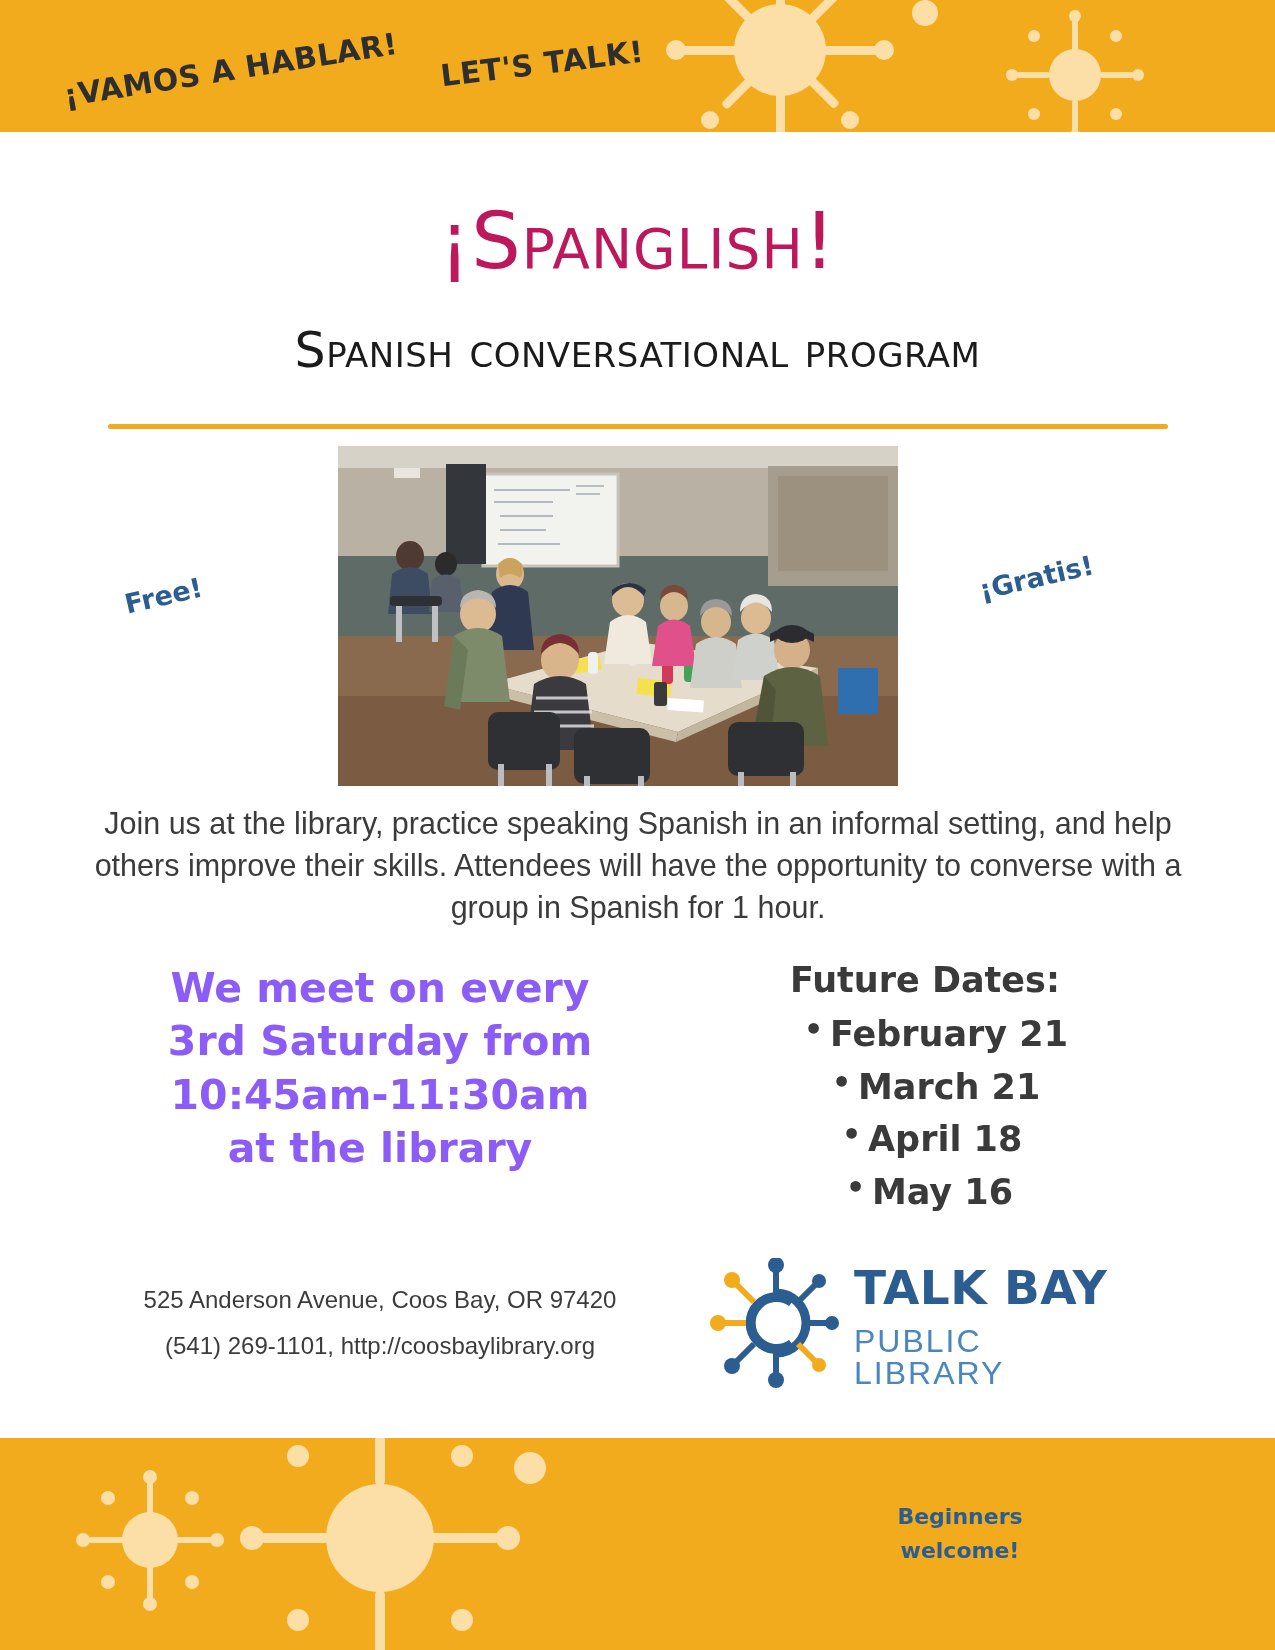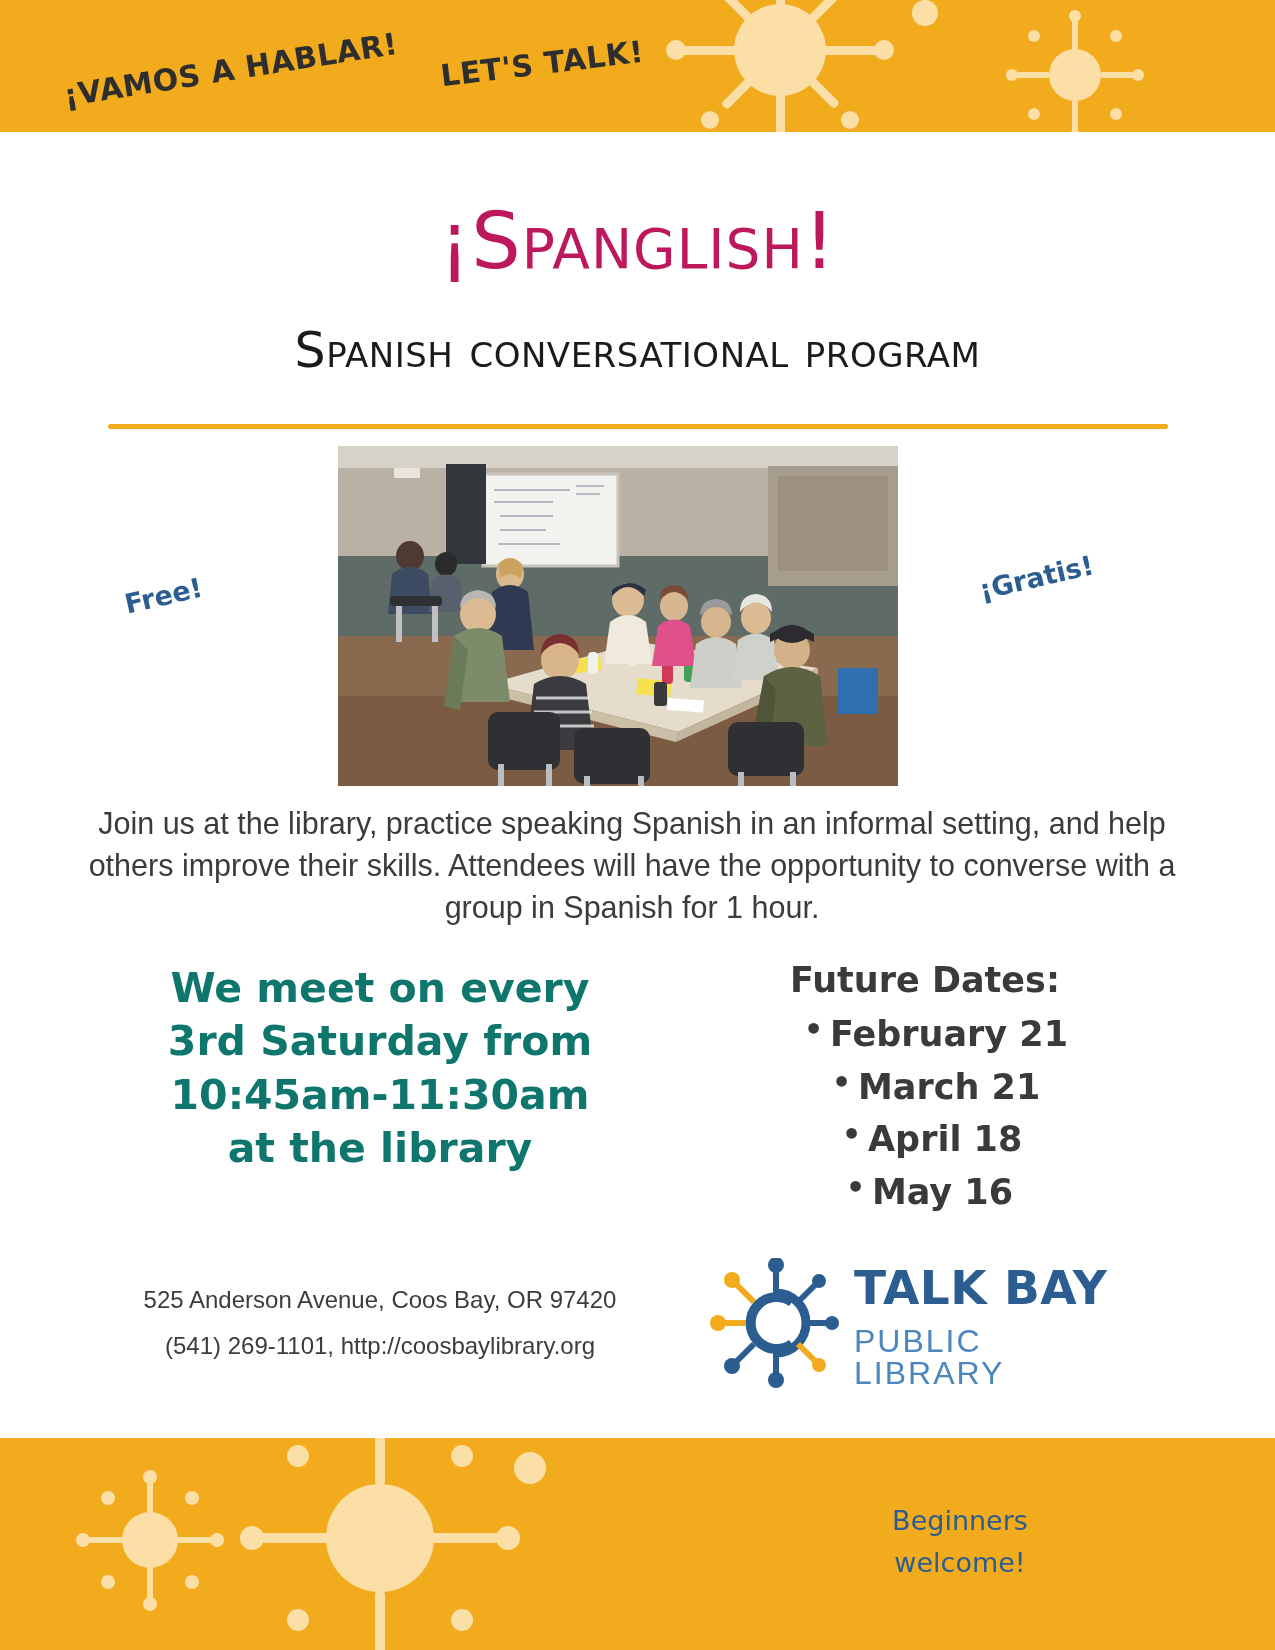--- a/index.html
+++ b/index.html
@@ -107,41 +107,41 @@
     color: #2c5d91;
     white-space: nowrap;
   }
   .callout-free { left: 124px; top: 580px; transform: rotate(-13deg); }
   .callout-gratis { left: 978px; top: 562px; transform: rotate(-13deg); }
 
   
   .desc {
     position: absolute;
     top: 802px;
-    left: 72px;
+    left: 78px;
     width: 1120px;
     text-align: center;
     font-family: "Liberation Sans", sans-serif;
     font-size: 30.5px;
     line-height: 1.38;
     color: #3b3b3b;
   }
 
   
   .meet {
     position: absolute;
     top: 962px;
     left: 100px;
     width: 560px;
     text-align: center;
     font-family: "DejaVu Sans", sans-serif;
     font-weight: 700;
     font-size: 41px;
     line-height: 1.30;
-    color: #0f766e;
+    color: #8b5cf6;
   }
 
   
   .future {
     position: absolute;
     top: 960px;
     left: 720px;
     width: 470px;
   }
   .future-title {
@@ -219,22 +219,22 @@
   }
 
   
   .footer-note {
     position: absolute;
     left: 780px;
     top: 1500px;
     width: 360px;
     text-align: center;
     font-family: "DejaVu Sans", sans-serif;
-    font-weight: 400;
-    font-size: 27px;
+    font-weight: 700;
+    font-size: 22px;
     line-height: 1.55;
     color: #2c5d91;
   }
 </style>
 </head>
 <body>
 
 <div class="band band-top">
   <div class="burst" style="left:650px; top:-60px;">
     <svg width="260" height="230" viewBox="0 0 260 230">

